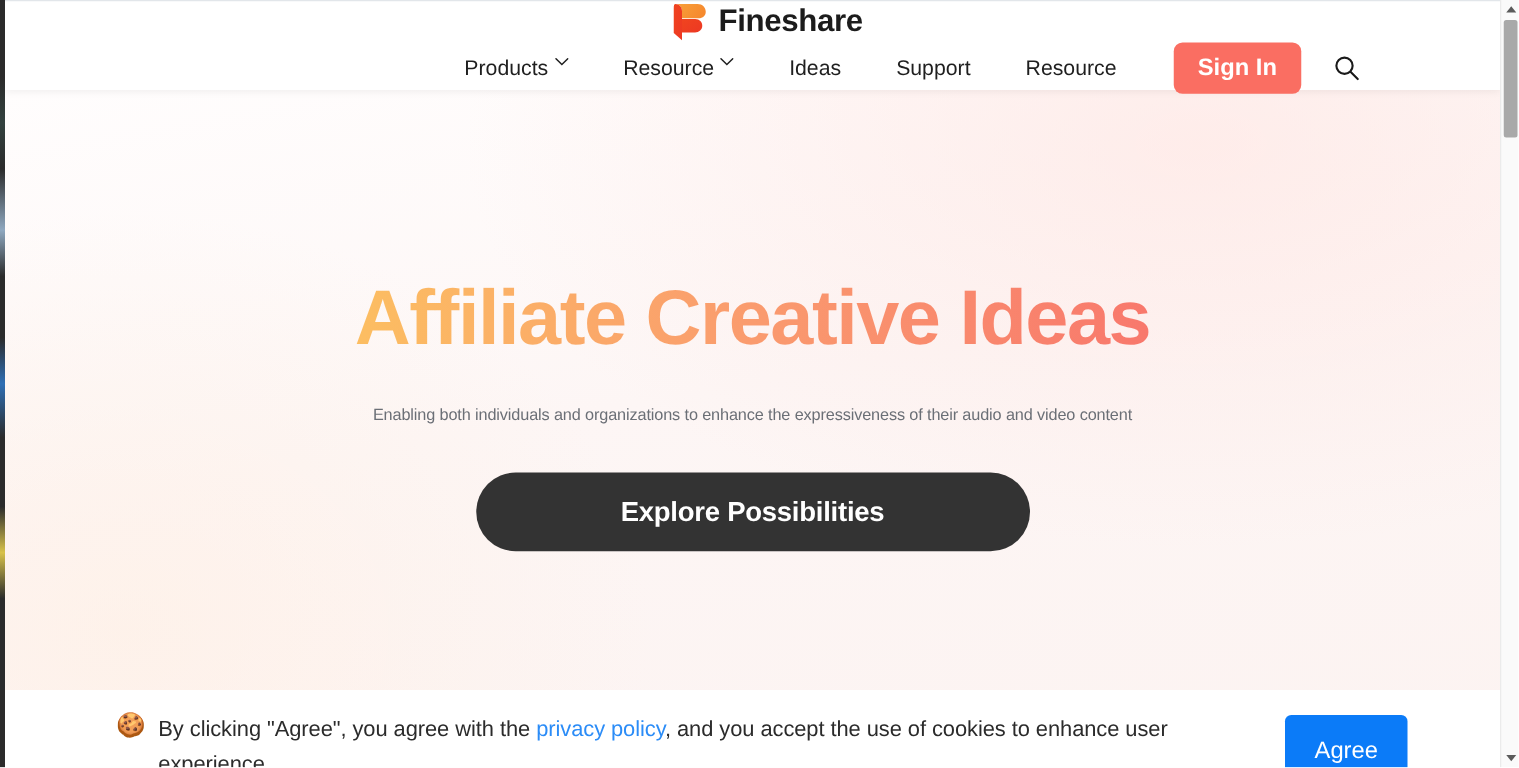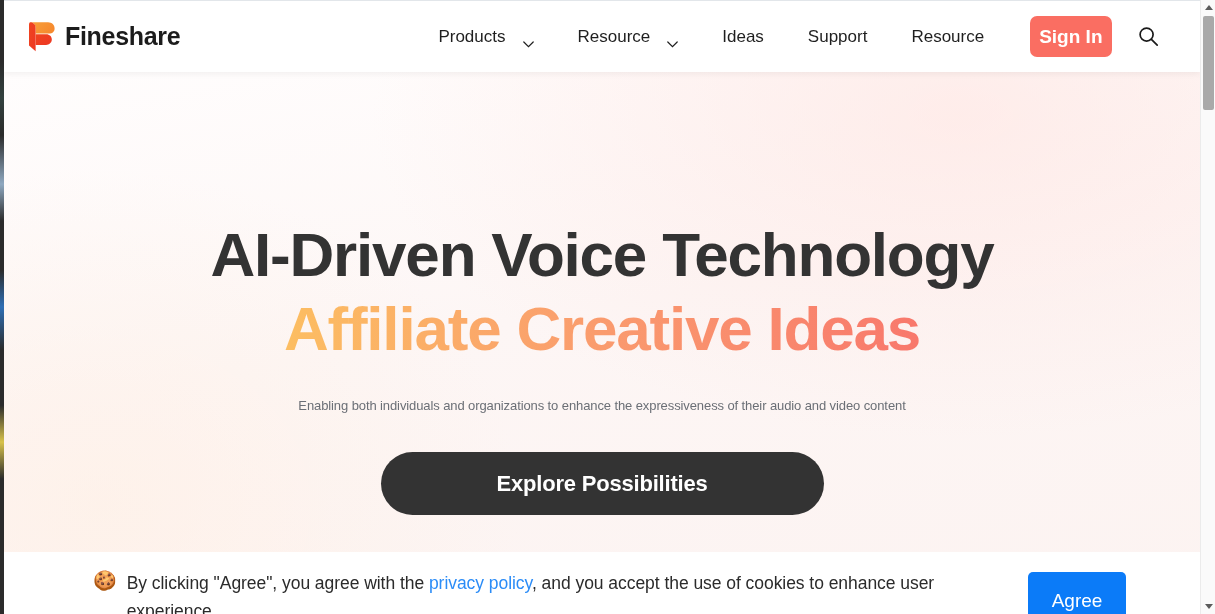--- a/index.html
+++ b/index.html
@@ -60,20 +60,21 @@
   .site-header {
     position: absolute;
     left: 0; top: 1px;
     width: 1196px;
     height: 71px;
     background: #ffffff;
     display: flex;
     align-items: center;
     box-shadow: 0 2px 6px rgba(0,0,0,0.055);
     z-index: 20;
+    flex-direction: column;
   }
 
   .brand {
     display: flex;
     align-items: center;
     gap: 9px;
     margin-left: 22px;
     cursor: pointer;
     flex: 0 0 auto;
   }
@@ -91,22 +92,22 @@
   .nav {
     display: flex;
     align-items: center;
     margin-left: 258px;
     gap: 0px;
     flex: 0 0 auto;
   }
 
   .nav-item {
     display: flex;
-    align-items: flex-end;
-    gap: 17px;
+    align-items: flex-start;
+    gap: 5px;
     font-size: 17px;
     color: #1f1f1f;
     padding: 8px 0;
     cursor: pointer;
     white-space: nowrap;
   }
   .nav-item + .nav-item { margin-left: 44px; }
 
   .chev {
     width: 11px; height: 7px;
@@ -117,21 +118,21 @@
 
   .signin-btn {
     margin-left: 46px;
     background: #fa6e62;
     color: #ffffff;
     border: none;
     border-radius: 7px;
     font-family: inherit;
     font-size: 19px;
     font-weight: 700;
-    padding: 0 9px;
+    padding: 0 19px;
     height: 41px;
     line-height: 41px;
     cursor: pointer;
     white-space: nowrap;
   }
 
   .search-btn {
     margin-left: 24px;
     width: 26px; height: 26px;
     cursor: pointer;
@@ -379,21 +380,20 @@
           </svg>
         </button>
 
       </nav>
     </header>
 
     <section class="hero">
       <div class="hero-inner">
 
         <h1 class="headline">
-          <span>AI-Driven Voice Technology</span>
           <span class="headline-grad">Affiliate Creative Ideas</span>
         </h1>
 
         <p class="subhead">Enabling both individuals and organizations to enhance the expressiveness of their audio and video content</p>
 
         <div class="cta-wrap">
           <button class="cta-btn">Explore Possibilities</button>
         </div>
 
       </div>

